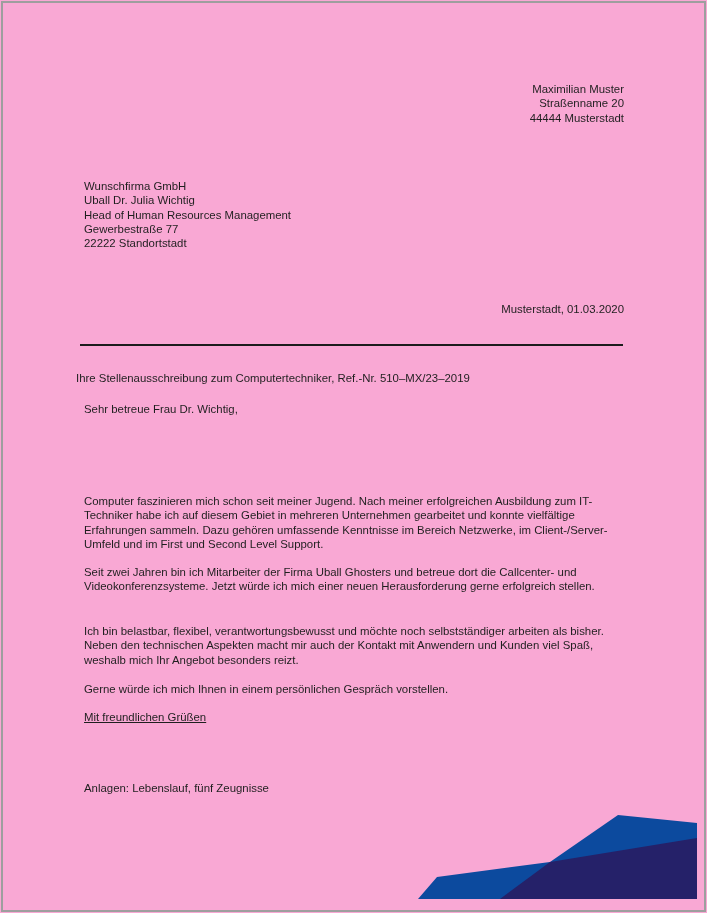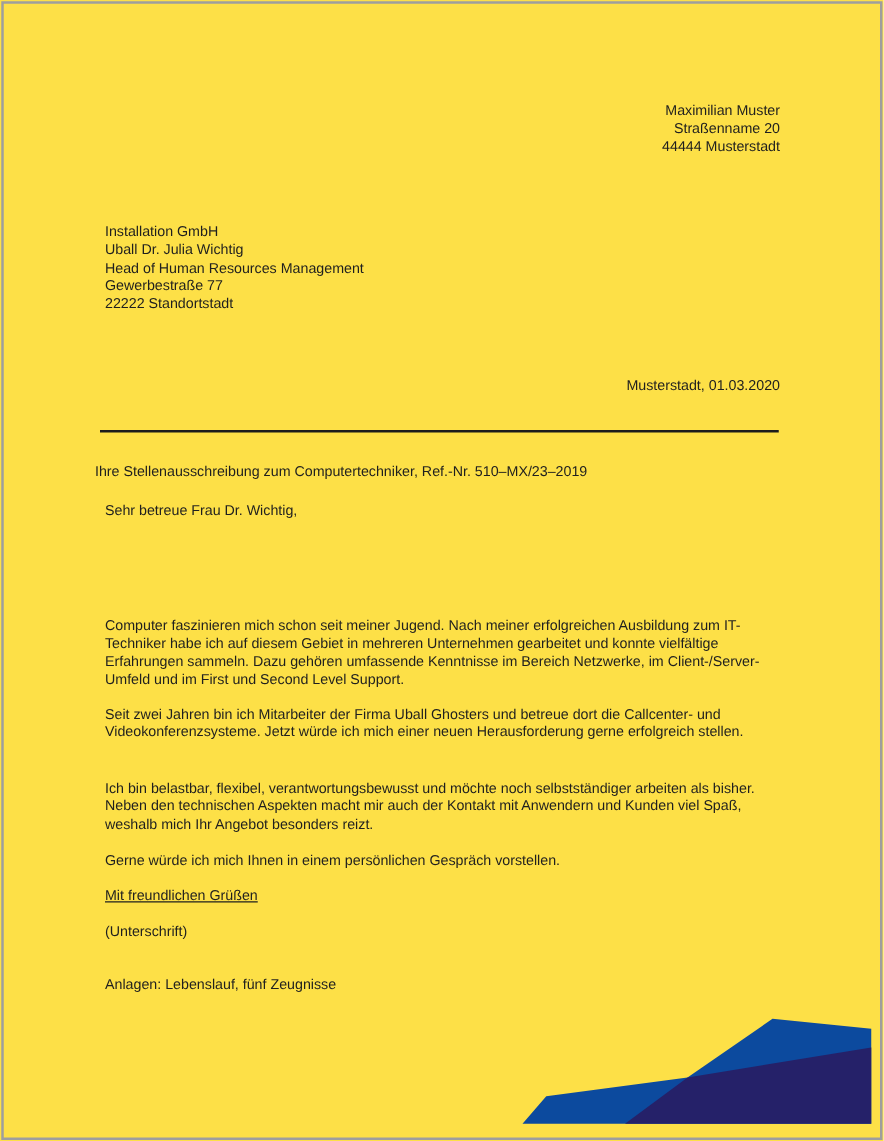--- a/index.html
+++ b/index.html
@@ -5,21 +5,21 @@
   html, body {
     margin: 0;
     padding: 0;
     background: #ffffff;
     font-family: "Liberation Sans", "DejaVu Sans", sans-serif;
   }
   .sheet {
     position: relative;
     width: 707px;
     height: 913px;
-    background: #fde047;
+    background: #f9a8d4;
     overflow: hidden;
     box-sizing: border-box;
   }
   .sheet-frame {
     position: absolute;
     inset: 1px;
     border: 2px solid #9e9e9e;
     pointer-events: none;
   }
   .content {
@@ -73,21 +73,21 @@
 
   <div class="content">
 
     <div class="block sender-block">
       <div>Maximilian Muster</div>
       <div>Straßenname 20</div>
       <div>44444 Musterstadt</div>
     </div>
 
     <div class="block recipient-block">
-      <div>Installation GmbH</div>
+      <div>Wunschfirma GmbH</div>
       <div>Uball Dr. Julia Wichtig</div>
       <div>Head of Human Resources Management</div>
       <div>Gewerbestraße 77</div>
       <div>22222 Standortstadt</div>
     </div>
 
     <div class="block date-line">Musterstadt, 01.03.2020</div>
 
     <div class="block rule"></div>
 
@@ -95,21 +95,20 @@
 
     <div class="block salutation">Sehr betreue Frau Dr. Wichtig,</div>
 
     <div class="block para-2">Computer faszinieren mich schon seit meiner Jugend. Nach meiner erfolgreichen Ausbildung zum IT-Techniker habe ich auf diesem Gebiet in mehreren Unternehmen gearbeitet und konnte vielfältige Erfahrungen sammeln. Dazu gehören umfassende Kenntnisse im Bereich Netzwerke, im Client-/Server-Umfeld und im First und Second Level Support.</div>
     <div class="block para-3">Seit zwei Jahren bin ich Mitarbeiter der Firma Uball Ghosters und betreue dort die Callcenter- und Videokonferenzsysteme. Jetzt würde ich mich einer neuen Herausforderung gerne erfolgreich stellen.</div>
     <div class="block para-4">Ich bin belastbar, flexibel, verantwortungsbewusst und möchte noch selbstständiger arbeiten als bisher. Neben den technischen Aspekten macht mir auch der Kontakt mit Anwendern und Kunden viel Spaß, weshalb mich Ihr Angebot besonders reizt.</div>
     <div class="block para-5">Gerne würde ich mich Ihnen in einem persönlichen Gespräch vorstellen.</div>
 
     <div class="block closing">Mit freundlichen Grüßen</div>
 
-    <div class="block signature-placeholder">(Unterschrift)</div>
 
     <div class="block enclosures">Anlagen: Lebenslauf, fünf Zeugnisse</div>
 
   </div>
 
   <svg class="corner-graphic" viewBox="0 0 707 913" xmlns="http://www.w3.org/2000/svg">
     <polygon points="418,899 437,877 550,862 618,815 697,823 697,899" fill="#0c4a9e"></polygon>
     <polygon points="500,899 550,862 697,838 697,899" fill="#252169"></polygon>
   </svg>
 

